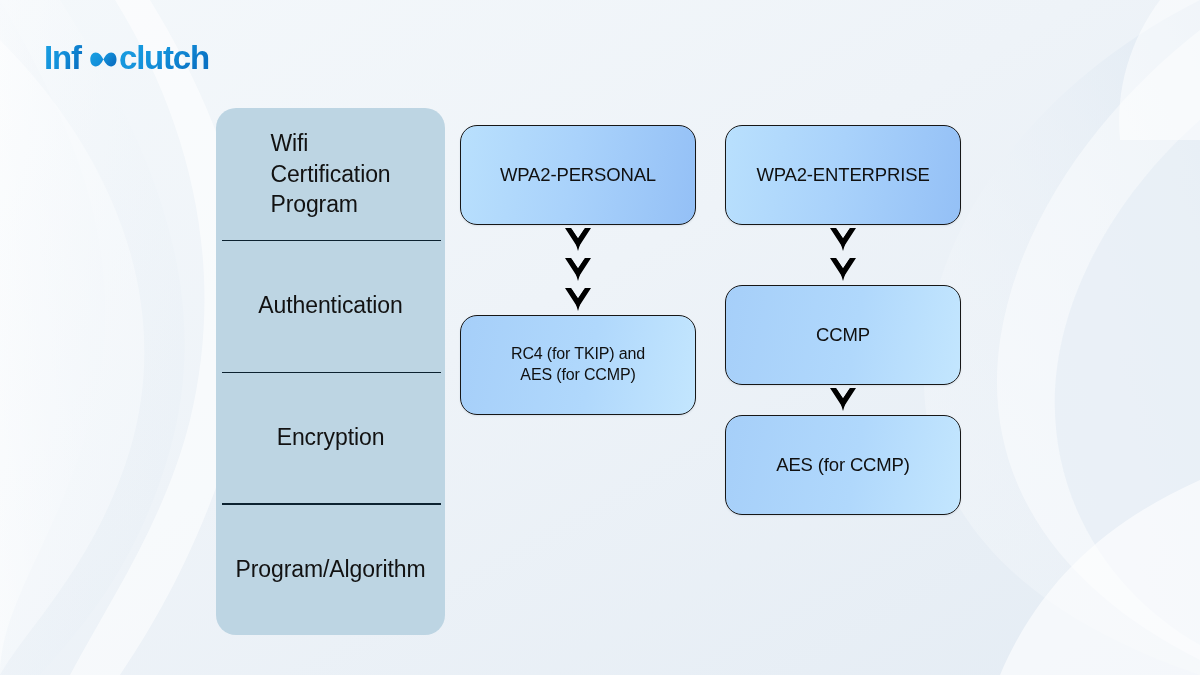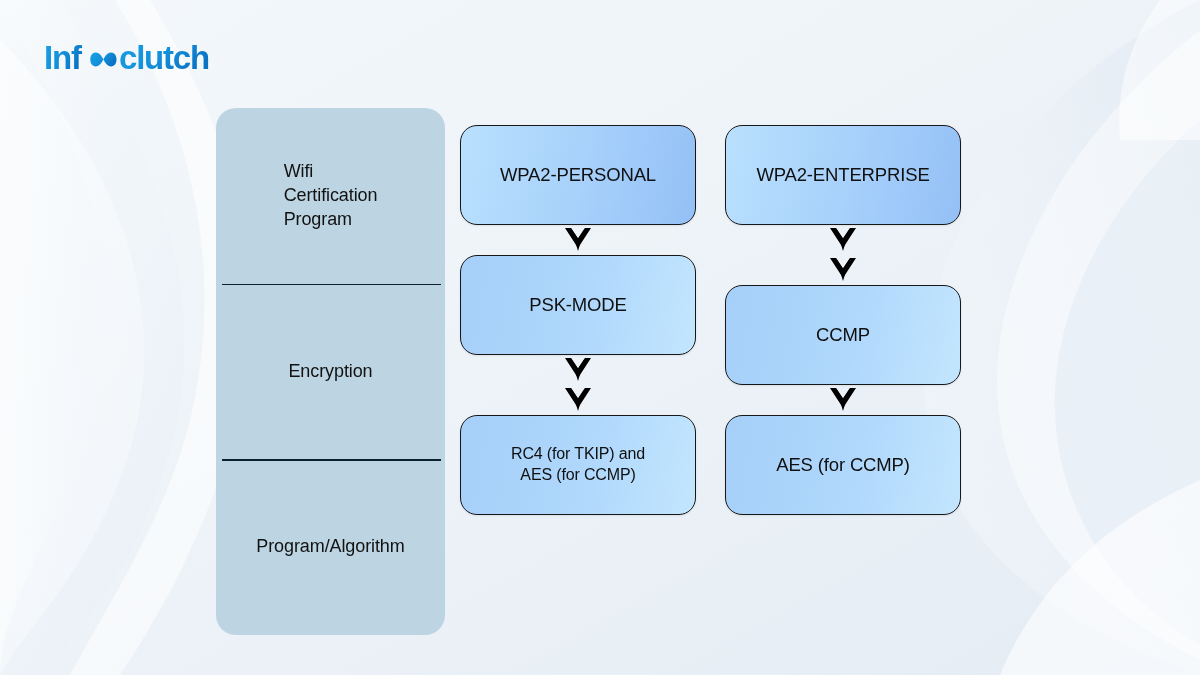--- a/index.html
+++ b/index.html
@@ -42,21 +42,21 @@
     overflow:hidden;
   }
   .label-cell {
     flex:1 1 0;
     display:flex; align-items:center; justify-content:center;
     position:relative;
     padding:0 6px;
   }
   .label-cell .label-text {
     color:#121212;
-    font-size:18px;
+    font-size:23px;
     line-height:1.32;
     text-align:center;
     letter-spacing:-0.1px;
     white-space:pre-line;
   }
   .label-cell.first .label-text { text-align:left; }
   .label-cell + .label-cell::before {
     content:"";
     position:absolute;
     left:6px; right:4px; top:0;
@@ -167,43 +167,43 @@
 
 <div class="diagram">
 
   <div class="label-panel">
     <div class="label-cell first">
       <span class="label-text">Wifi
 Certification
 Program</span>
     </div>
     <div class="label-cell">
+      <span class="label-text">Authentication</span>
+    </div>
+    <div class="label-cell">
       <span class="label-text">Encryption</span>
     </div>
     <div class="label-cell">
       <span class="label-text">Program/Algorithm</span>
     </div>
   </div>
 
   <div class="flow-col col-left">
 
     <div class="flow-box grad-a">
       <span class="box-text">WPA2-PERSONAL</span>
     </div>
 
     <div class="arrow-gap">
       <svg width="30" height="26" viewBox="0 0 30 26">
         <path d="M2,1 L15,21 L28,1 L22,1 L15,11.5 L8,1 Z" fill="#000000"></path>
         <path d="M8,1 L15,11.5 L22,1 L15,24 Z" fill="#000000"></path>
       </svg>
     </div>
 
-    <div class="flow-box grad-b">
-      <span class="box-text">PSK-MODE</span>
-    </div>
 
     <div class="arrow-gap">
       <svg width="30" height="26" viewBox="0 0 30 26">
         <path d="M2,1 L15,21 L28,1 L22,1 L15,11.5 L8,1 Z" fill="#000000"></path>
         <path d="M8,1 L15,11.5 L22,1 L15,24 Z" fill="#000000"></path>
       </svg>
     </div>
 
 
     <div class="arrow-gap">

